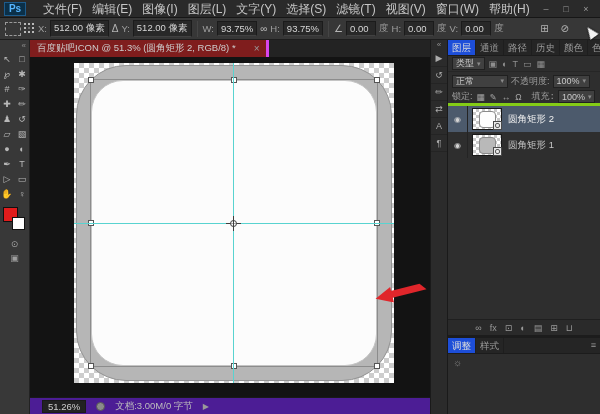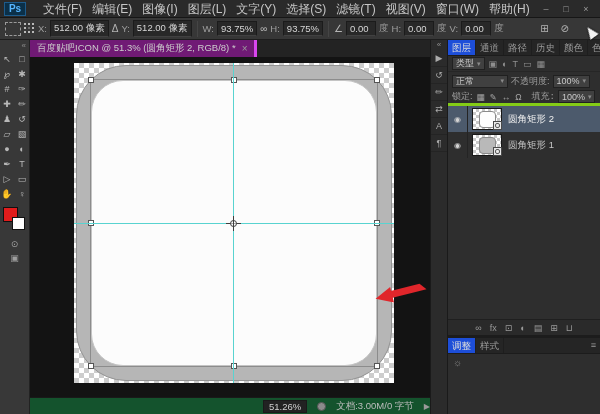--- a/index.html
+++ b/index.html
@@ -38,21 +38,21 @@
   #toolcol .chev { color:#8d8d8d; font-size:8px; text-align:right; padding:1px 3px 0 0; height:11px; }
   #toolgrid { display:grid; grid-template-columns:15px 15px; justify-content:center; }
   .tool { height:15px; display:flex; align-items:center; justify-content:center; color:#b8b8b8; font-size:9px; }
   #swatches { position:relative; width:30px; height:30px; margin-top:6px; }
   #fgswatch { position:absolute; left:3px; top:0; width:15px; height:15px; border:1px solid #111; }
   #bgswatch { position:absolute; left:12px; top:10px; width:13px; height:13px; background:#fff; border:1px solid #111; }
   .belowtool { height:14px; display:flex; align-items:center; justify-content:center; color:#9f9f9f; font-size:9px; }
 
   
   #tabbar { position:absolute; left:30px; top:40px; width:400px; height:17px; background:#232323; display:flex; }
-  #doctab { display:flex; align-items:center; gap:6px; background:#701a75; border-right:3px solid #d946ef;
+  #doctab { display:flex; align-items:center; gap:18px; background:#7f1d1d; border-right:3px solid #d946ef;
             padding:0 7px; font-size:9.5px; color:#cccccc; white-space:nowrap; }
   #doctab .close { color:#9a9a9a; font-size:10px; }
   #canvas { position:absolute; left:30px; top:57px; width:400px; height:340px; background:#131313; overflow:hidden; }
 
   #document { position:absolute; left:44px; top:6px; width:320px; height:320px; background-color:#fff;
     background-image:linear-gradient(45deg,#cdcdcd 25%,transparent 25%,transparent 75%,#cdcdcd 75%),
                      linear-gradient(45deg,#cdcdcd 25%,transparent 25%,transparent 75%,#cdcdcd 75%);
     background-size:10px 10px; background-position:0 0,5px 5px; }
   #grayshape { position:absolute; inset:2px; border-radius:50px; background:#b6b6b6; border:1px solid #949494; }
   #xformbox { position:absolute; left:16px; top:16px; width:288px; height:288px; border:1px solid #8c8c8c; }
@@ -67,22 +67,22 @@
   #cmark::before { content:""; position:absolute; left:0; right:0; top:7px; height:1px; background:#3d3d3d; }
   #cmark::after { content:""; position:absolute; top:0; bottom:0; left:7px; width:1px; background:#3d3d3d; }
   #cmark .c { position:absolute; left:4px; top:4px; width:7px; height:7px; border:1px solid #3d3d3d; border-radius:50%; background:rgba(255,255,255,.55); }
 
   #redarrow { position:absolute; left:345px; top:224px; width:56px; height:24px; transform:rotate(-14deg); }
   #redarrow .head { position:absolute; left:0; top:3px; width:0; height:0; border-top:8px solid transparent;
                     border-bottom:8px solid transparent; border-right:17px solid #e0262b; }
   #redarrow .tail { position:absolute; left:13px; top:7px; width:36px; height:7px; background:#e0262b; transform:skewX(38deg); }
 
   
-  #statusbar { position:absolute; left:30px; top:397px; width:400px; height:17px; background:#14532d;
-               border-top:1px solid #191919; display:flex; align-items:center; gap:10px; padding-left:12px; font-size:9.5px;justify-content:flex-end; }
+  #statusbar { position:absolute; left:30px; top:397px; width:400px; height:17px; background:#4c1d95;
+               border-top:1px solid #191919; display:flex; align-items:center; gap:10px; padding-left:12px; font-size:9.5px; }
   #zoombox { background:#222; border:1px solid #1a1a1a; color:#cfcfcf; padding:0 5px; }
   #statdisk { width:9px; height:9px; border-radius:50%; background:#8b8b8b; border:1px solid #555; }
   #docinfo { color:#bdbdbd; }
   #statarrow { color:#9a9a9a; font-size:8px; }
 
   
   #dockstrip { position:absolute; left:430px; top:40px; width:17px; height:374px; background:#2b2b2b; border-left:1px solid #1a1a1a; }
   #dockstrip .chev { color:#8d8d8d; font-size:8px; text-align:center; height:10px; }
   .dicon { height:17px; display:flex; align-items:center; justify-content:center; color:#ababab; font-size:9px;
            border-bottom:1px solid #242424; }

